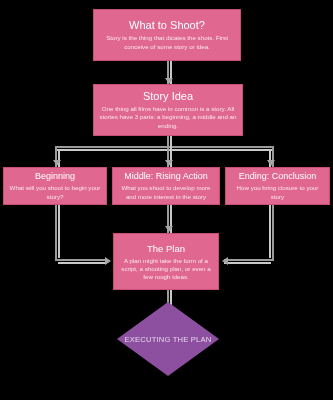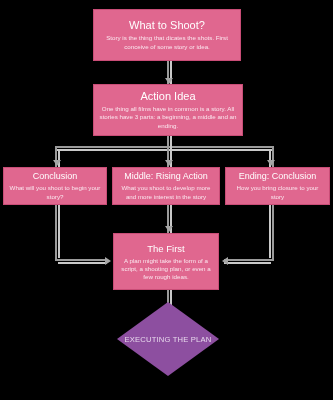--- a/index.html
+++ b/index.html
@@ -156,41 +156,41 @@
   <div class="edge v" style="left:167px; top:290px; height:25px;"></div>
   <div class="edge v inner" style="left:170px; top:290px; height:25px;"></div>
   <div class="arrow-d" style="left:164.5px; top:310px;"></div>
 
   <div class="node" id="n-what">
     <div class="title">What to Shoot?</div>
     <div class="desc">Story is the thing that dicates the shots. First conceive of some story or idea.</div>
   </div>
 
   <div class="node" id="n-story">
-    <div class="title">Action Idea</div>
+    <div class="title">Story Idea</div>
     <div class="desc">One thing all films have in common is a story. All stories have 3 parts: a beginning, a middle and an ending.</div>
   </div>
 
   <div class="node" id="n-begin">
-    <div class="title">Conclusion</div>
+    <div class="title">Beginning</div>
     <div class="desc">What will you shoot to begin your story?</div>
   </div>
 
   <div class="node" id="n-mid">
     <div class="title">Middle: Rising Action</div>
     <div class="desc">What you shoot to develop more and more interest in the story</div>
   </div>
 
   <div class="node" id="n-end">
     <div class="title">Ending: Conclusion</div>
     <div class="desc">How you bring closure to your story</div>
   </div>
 
   <div class="node" id="n-plan">
-    <div class="title">The First</div>
+    <div class="title">The Plan</div>
     <div class="desc">A plan might take the form of a script, a shooting plan, or even a few rough ideas.</div>
   </div>
 
   <div id="n-exec">
     <div class="dia"></div>
     <div class="dlabel">EXECUTING THE PLAN</div>
   </div>
 
 </div>
 

